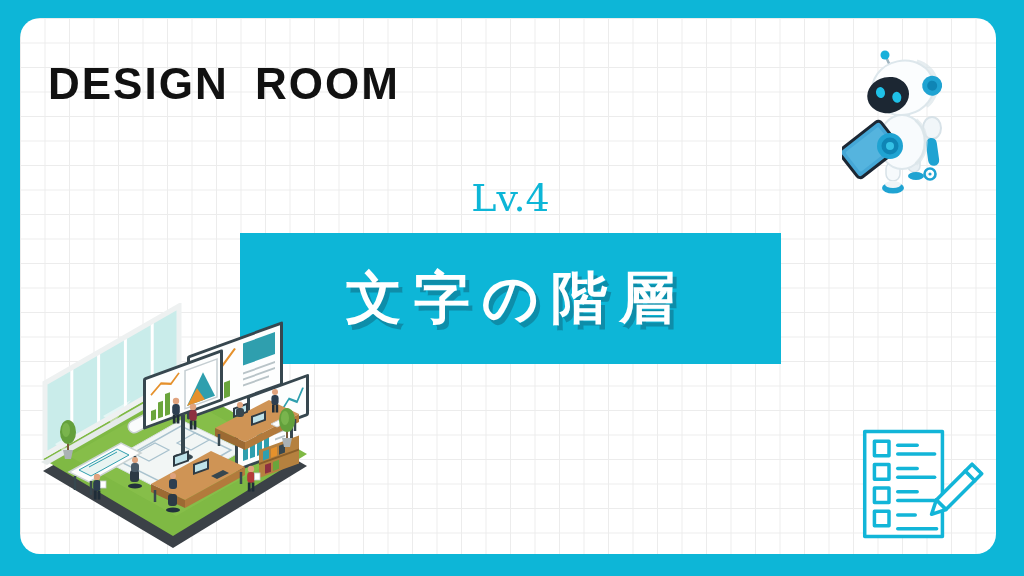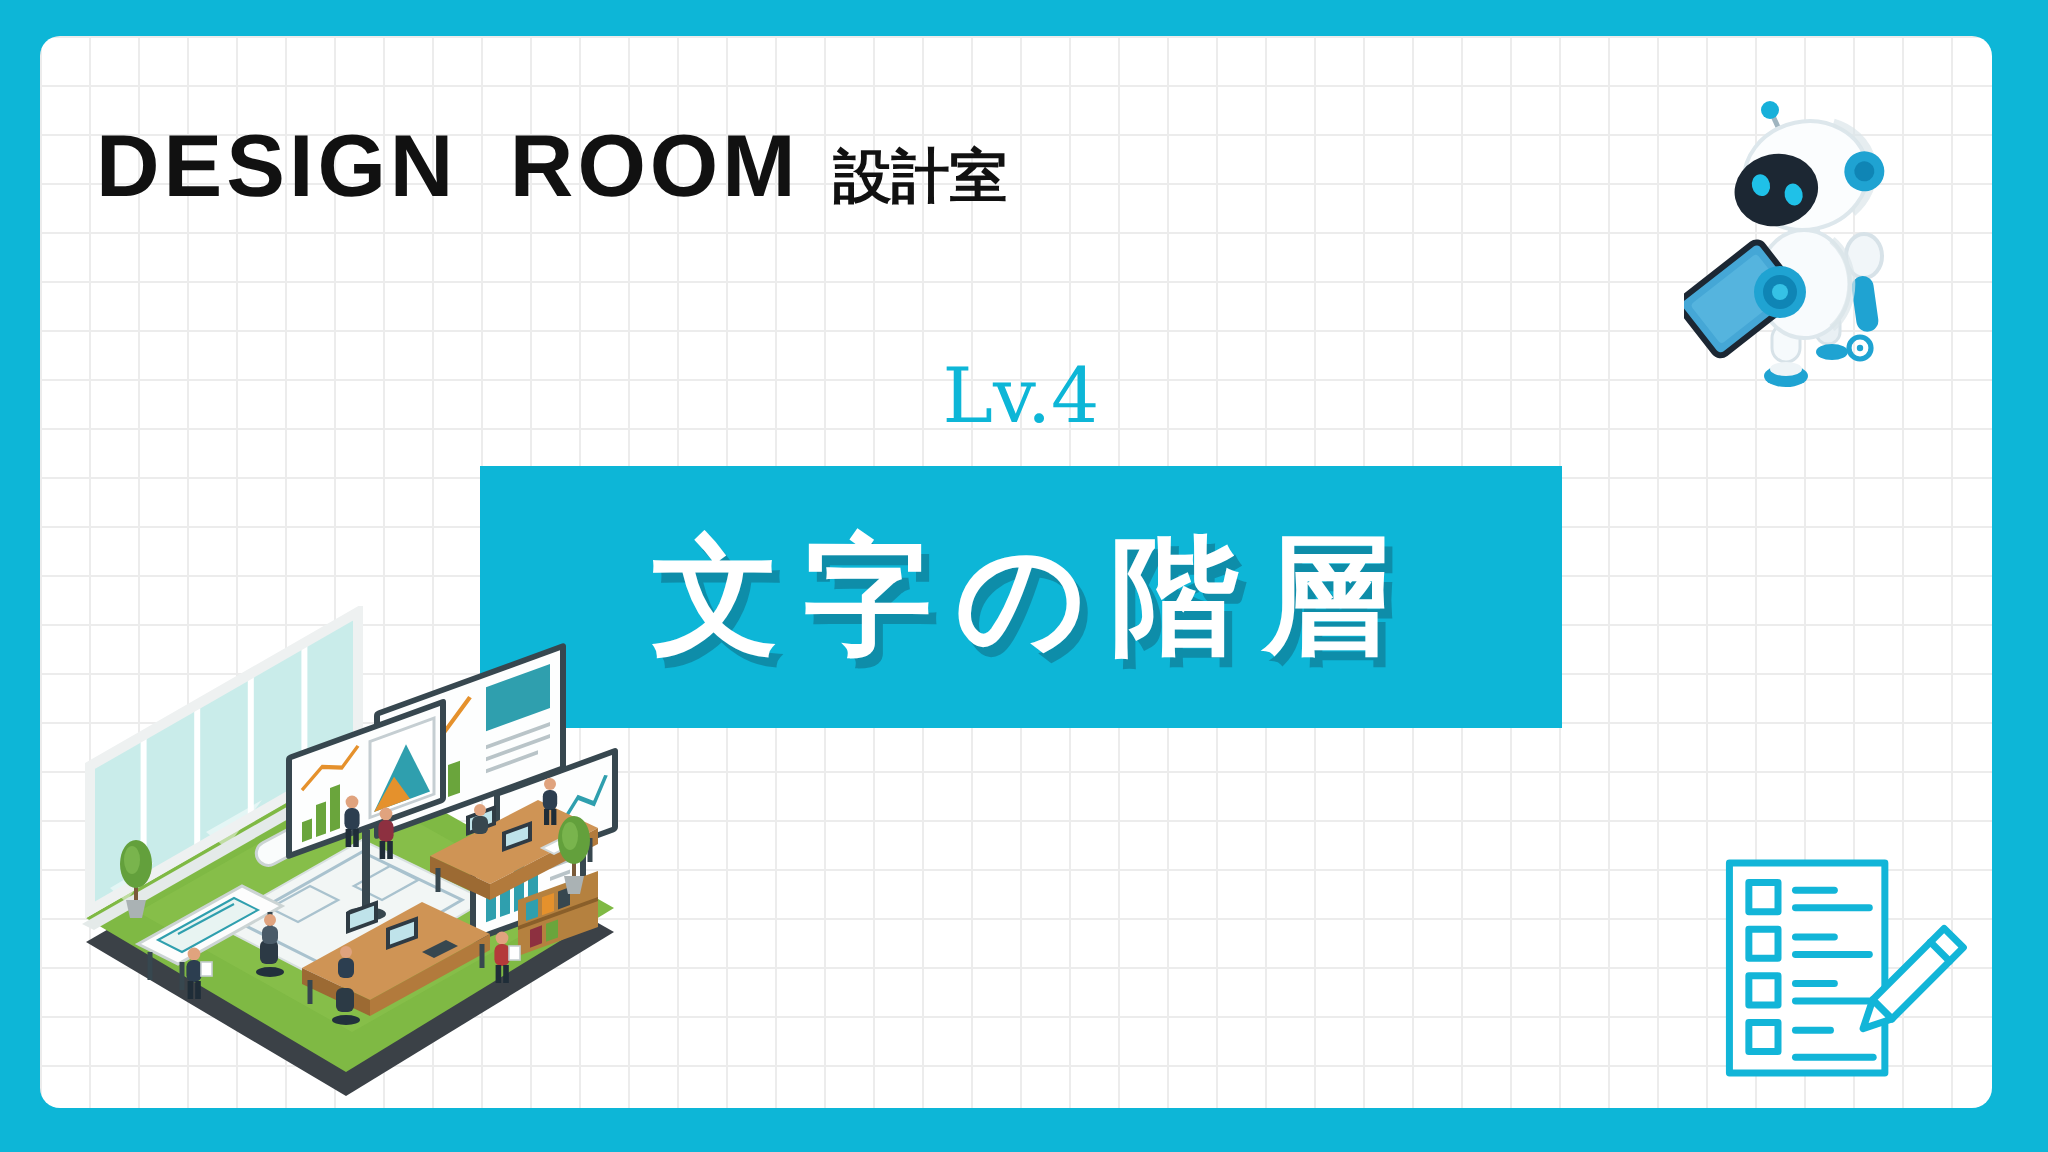--- a/index.html
+++ b/index.html
@@ -16,21 +16,21 @@
     position:relative;width:1024px;height:576px;
     background:var(--accent);
   }
   .paper{
     position:absolute;left:20px;top:18px;width:976px;height:536px;
     background-color:var(--paper);
     background-image:
       linear-gradient(var(--grid-line) 1px, transparent 1px),
       linear-gradient(90deg, var(--grid-line) 1px, transparent 1px);
     background-size:24.5px 24.5px;
-    border-radius:10px;
+    border-radius:20px;
   }
   .brand{
     position:absolute;left:28px;top:40px;
     display:flex;align-items:baseline;gap:17px;
     color:var(--ink);
   }
   .brand-title{
     font-size:44px;font-weight:800;letter-spacing:2px;line-height:1.2;
     font-family:"Liberation Sans",sans-serif;
     word-spacing:12px;
@@ -52,21 +52,21 @@
   }
   .banner{
     position:absolute;left:220px;top:215px;width:541px;height:131px;
     background:var(--accent);
     display:flex;align-items:center;justify-content:center;
   }
   .banner-title{
     color:#ffffff;
     font-family:"DejaVu Sans",sans-serif;
     font-weight:700;
-    font-size:64px;
+    font-size:56px;
     letter-spacing:12px;
     padding-left:12px; 
     text-shadow:4px 5px 0 rgba(16,92,112,0.45);
     white-space:nowrap;
   }
   .office{
     position:absolute;left:15px;top:285px;width:280px;height:252px;
   }
   .checklist{
     position:absolute;left:835px;top:407px;width:136px;height:118px;
@@ -74,21 +74,20 @@
   svg{display:block;width:100%;height:100%;}
 </style>
 </head>
 <body>
 
 <div class="frame">
   <div class="paper">
 
     <header class="brand">
       <h1 class="brand-title">DESIGN ROOM</h1>
-      <span class="brand-subtitle">設計室</span>
     </header>
 
     <div class="robot">
       <svg viewBox="0 0 120 150" aria-hidden="true">
 
         <line x1="50" y1="22" x2="44" y2="9" stroke="#9fb4bf" stroke-width="2.5"></line>
         <circle cx="43" cy="7" r="4.5" fill="#17b0da"></circle>
 
         <ellipse cx="90" cy="80" rx="9" ry="11" fill="#f1f6f9" stroke="#d7e2e8" stroke-width="2"></ellipse>
         <rect x="85" y="90" width="11" height="28" rx="5.5" fill="#1fa3d2" transform="rotate(-8 90 104)"></rect>

